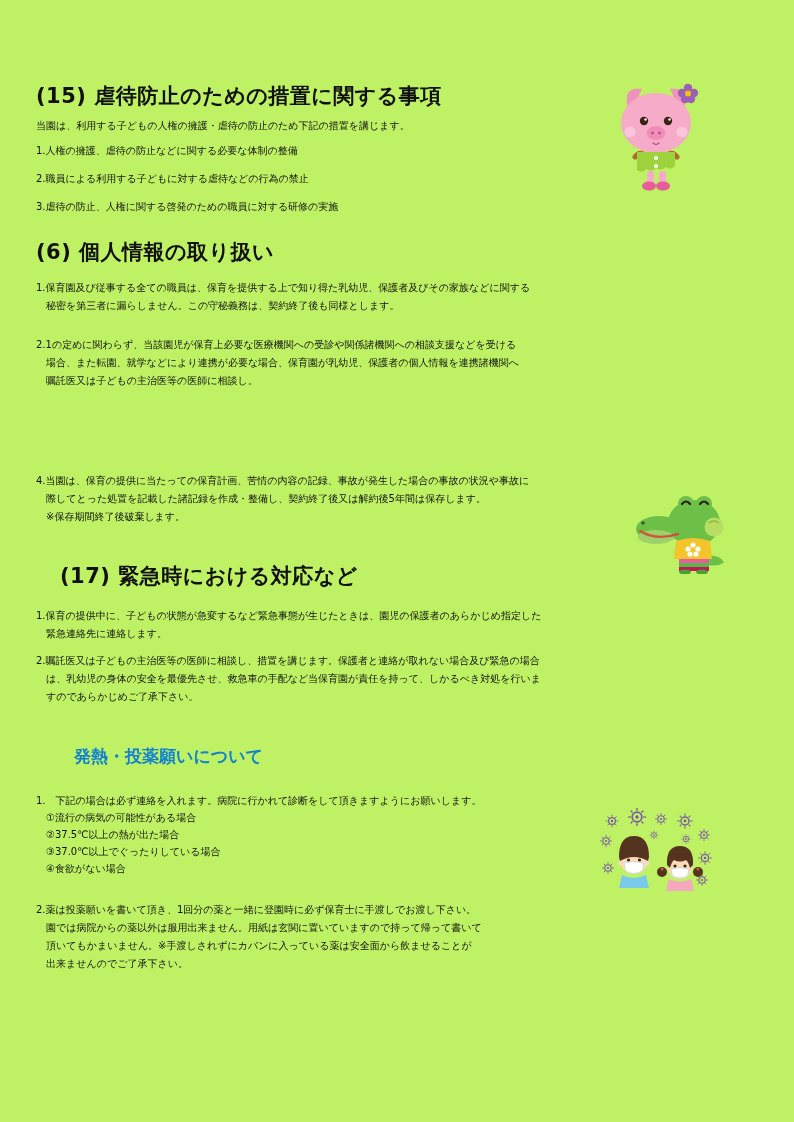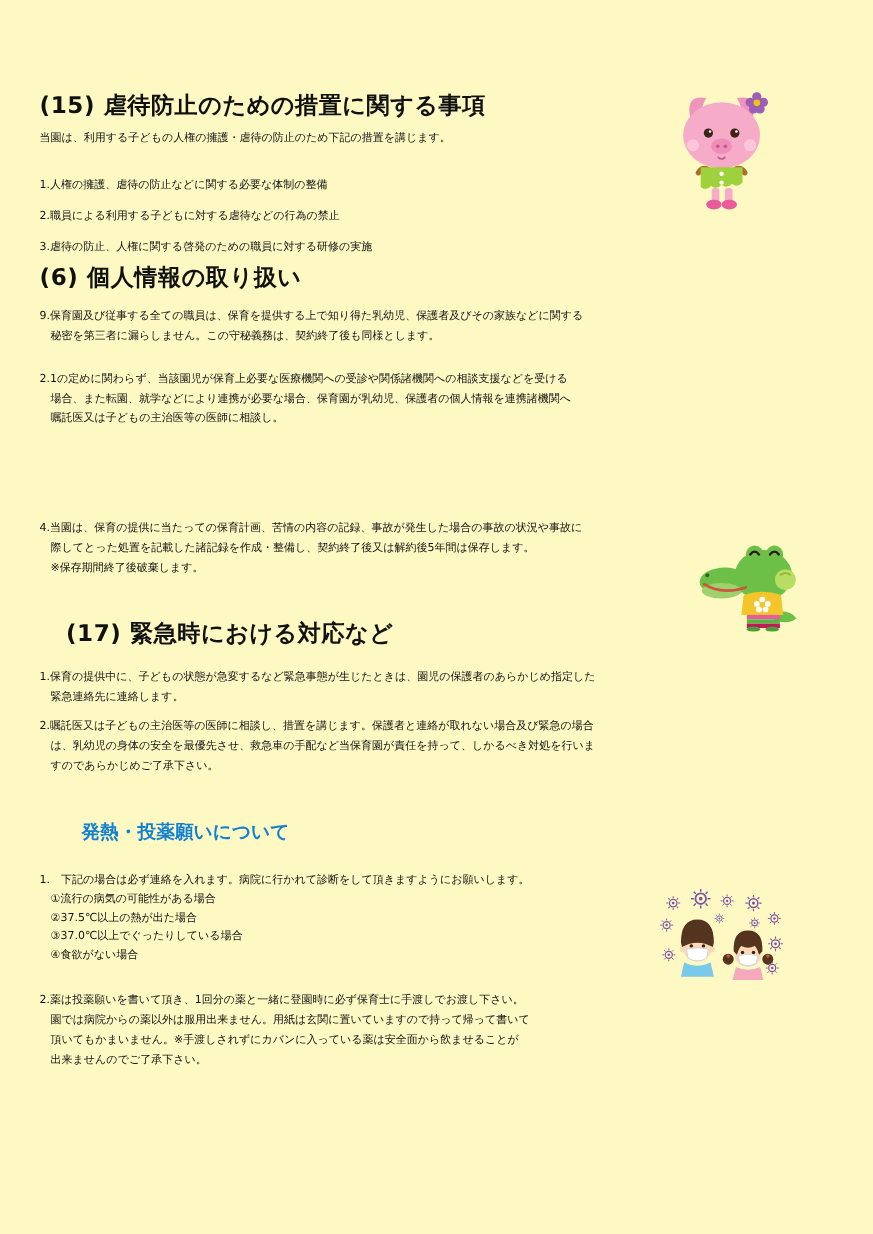--- a/index.html
+++ b/index.html
@@ -1,20 +1,20 @@
 <!DOCTYPE html>
 <html><head>
 <meta charset="utf-8">
 <style>
   html,body { margin:0; padding:0; background:#e8e8e8; }
   .page {
     position:relative;
     width:794px; height:1122px;
     margin:0 auto;
-    background:#fef9c3;
+    background:#bef264;
     font-family:"DejaVu Sans", sans-serif;
     color:#111111;
     overflow:hidden;
   }
   .h-main {
     position:absolute; left:36px;
     font-size:21px; font-weight:bold; letter-spacing:0.5px;
     white-space:pre-line;
   }
   .h-blue {
@@ -34,21 +34,21 @@
   .illus { position:absolute; }
   .illus svg { display:block; width:100%; height:100%; }
 </style>
 </head>
 <body>
 
 <div class="page">
 
   <div class="h-main" style="top:82px;">(15) 虐待防止のための措置に関する事項</div>
   <div class="body-text" style="top:117px;">当園は、利用する子どもの人権の擁護・虐待の防止のため下記の措置を講じます。</div>
-  <div class="body-text items-wide" style="top:155px;">1.人権の擁護、虐待の防止などに関する必要な体制の整備
+  <div class="body-text items-wide" style="top:137px;">1.人権の擁護、虐待の防止などに関する必要な体制の整備
 2.職員による利用する子どもに対する虐待などの行為の禁止
 3.虐待の防止、人権に関する啓発のための職員に対する研修の実施</div>
 
   <div class="illus" style="left:602px; top:76px; width:108px; height:122px;">
     <svg viewBox="0 0 108 122" xmlns="http://www.w3.org/2000/svg">
       <path d="M26 32 Q20 10 40 13 Q35 22 34 33 Z" fill="#f093bb"></path>
       <path d="M82 32 Q88 10 68 13 Q73 22 74 33 Z" fill="#f093bb"></path>
       <ellipse cx="54" cy="47" rx="35" ry="30" fill="#f6abc8"></ellipse>
       <g>
         <circle cx="86" cy="12" r="4.2" fill="#9c5fb5"></circle>
@@ -74,21 +74,21 @@
       <circle cx="54" cy="82" r="2" fill="#ffffff"></circle>
       <circle cx="54" cy="90" r="2" fill="#ffffff"></circle>
       <rect x="45" y="95" width="7" height="13" rx="3" fill="#f6abc8"></rect>
       <rect x="57" y="95" width="7" height="13" rx="3" fill="#f6abc8"></rect>
       <ellipse cx="47" cy="110" rx="7" ry="4.5" fill="#e85c9b"></ellipse>
       <ellipse cx="61" cy="110" rx="7" ry="4.5" fill="#e85c9b"></ellipse>
     </svg>
   </div>
 
   <div class="h-main" style="top:238px;">(6) 個人情報の取り扱い</div>
-  <div class="body-text" style="top:279px;">9.保育園及び従事する全ての職員は、保育を提供する上で知り得た乳幼児、保護者及びその家族などに関する
+  <div class="body-text" style="top:279px;">1.保育園及び従事する全ての職員は、保育を提供する上で知り得た乳幼児、保護者及びその家族などに関する
 　秘密を第三者に漏らしません。この守秘義務は、契約終了後も同様とします。</div>
   <div class="body-text" style="top:336px;">2.1の定めに関わらず、当該園児が保育上必要な医療機関への受診や関係諸機関への相談支援などを受ける
 　場合、また転園、就学などにより連携が必要な場合、保育園が乳幼児、保護者の個人情報を連携諸機関へ
 　嘱託医又は子どもの主治医等の医師に相談し。</div>
   <div class="body-text" style="top:472px;">4.当園は、保育の提供に当たっての保育計画、苦情の内容の記録、事故が発生した場合の事故の状況や事故に
 　際してとった処置を記載した諸記録を作成・整備し、契約終了後又は解約後5年間は保存します。
 　※保存期間終了後破棄します。</div>
 
   <div class="illus" style="left:634px; top:490px; width:102px; height:84px;">
     <svg viewBox="0 0 102 84" xmlns="http://www.w3.org/2000/svg">

